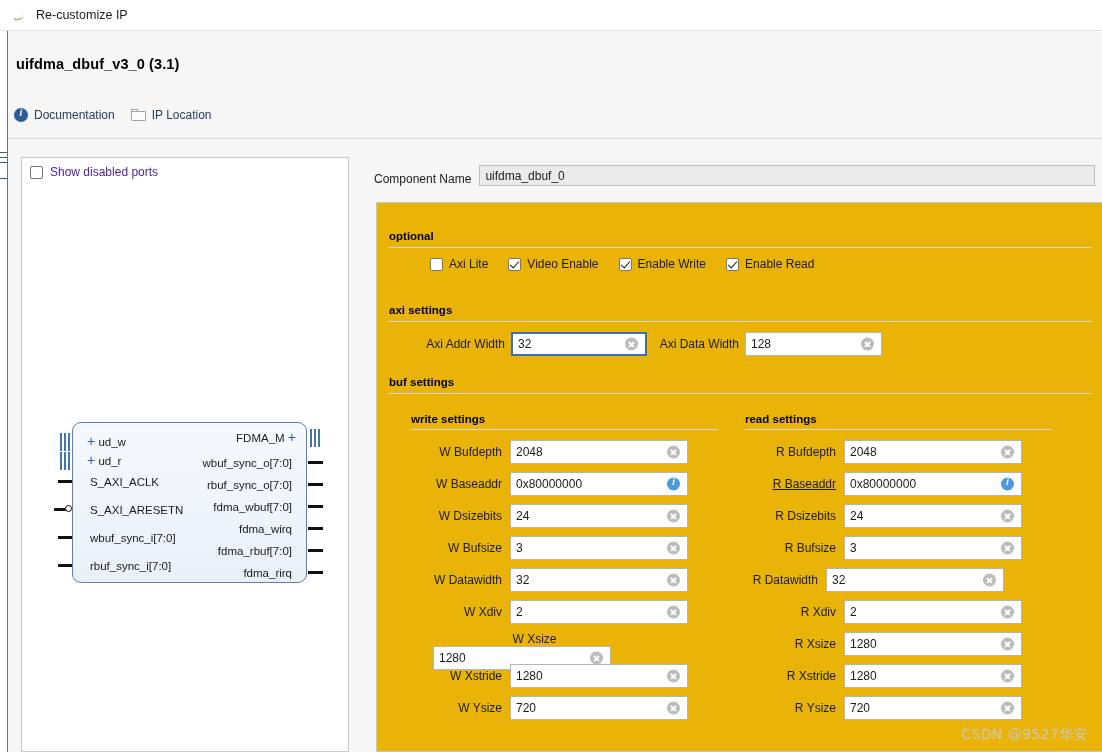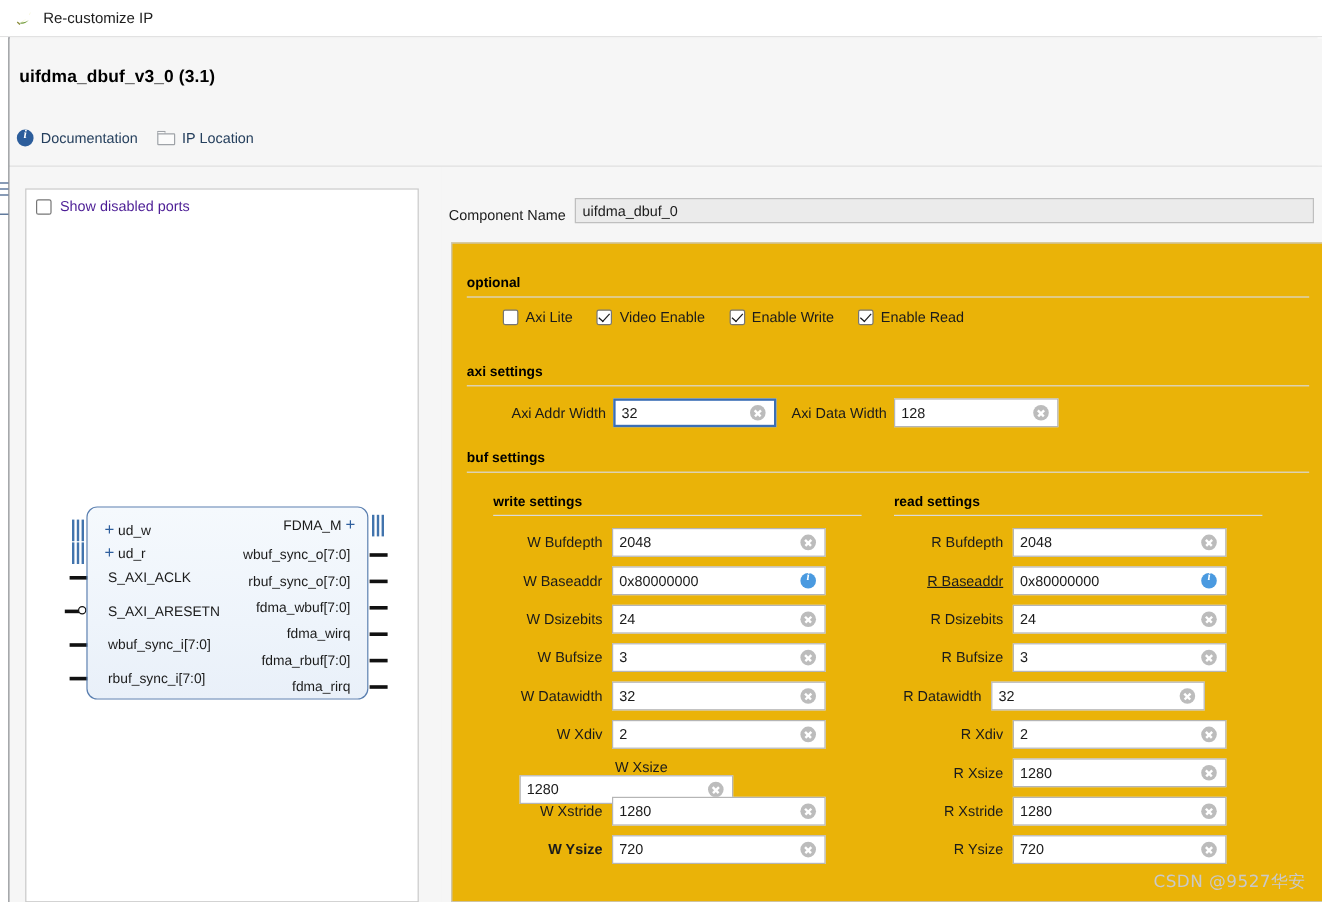--- a/index.html
+++ b/index.html
@@ -338,21 +338,21 @@
     <div class="comp-row">
       <span class="lbl">Component Name</span>
       <span class="comp-input">uifdma_dbuf_0</span>
     </div>
 
     <div class="panel">
 
       <div class="sec-title" style="left:12px; top:27px;">optional</div>
       <div class="sec-rule" style="left:12px; top:44px; width:702px;"></div>
 
-      <div class="cb-row" style="left:42px; top:54px; gap:20px;">
+      <div class="cb-row" style="left:53px; top:54px; gap:20px;">
         <span class="cb-item">
           <span class="cb"></span>
           <span class="lbl">Axi Lite</span>
         </span>
         <span class="cb-item">
           <span class="cb checked"></span>
           <span class="lbl">Video Enable</span>
         </span>
         <span class="cb-item">
           <span class="cb checked"></span>
@@ -439,21 +439,21 @@
             </span>
           </div>
           <div class="field" style="left: 48px; top: 461px;">
             <span class="f-lbl" style="width: 77px;">W Xstride</span>
             <span class="f-input" style="width: 178px; margin-left: 8px;">
               <span>1280</span>
               <span class="f-clear"></span>
             </span>
           </div>
           <div class="field" style="left: 48px; top: 493px;">
-            <span class="f-lbl" style="width: 77px; font-weight: bold;">W Ysize</span>
+            <span class="f-lbl" style="width: 77px;">W Ysize</span>
             <span class="f-input" style="width: 178px; margin-left: 8px;">
               <span>720</span>
               <span class="f-clear"></span>
             </span>
           </div>
         </div>
 
       <div class="sec-title" style="left:368px; top:210px;">read settings</div>
       <div class="sec-rule" style="left:368px; top:226px; width:307px;"></div>
       <div id="read-fields">

